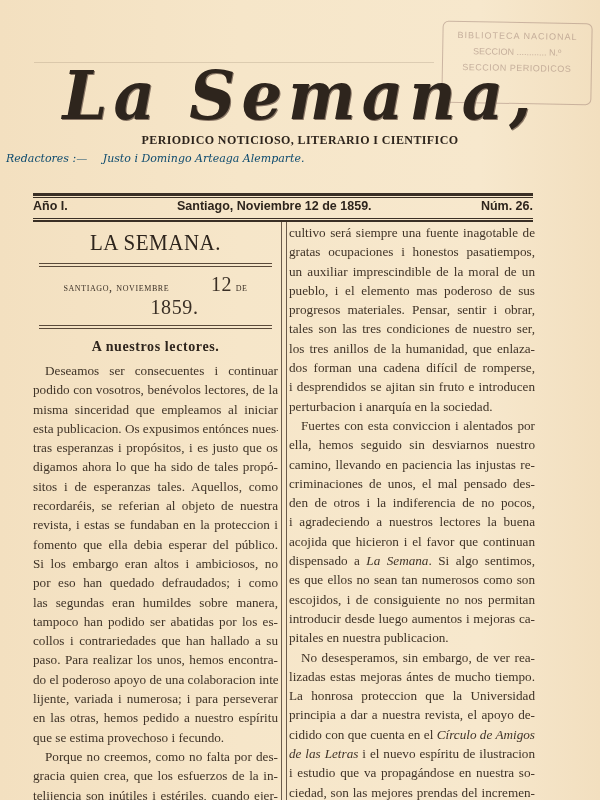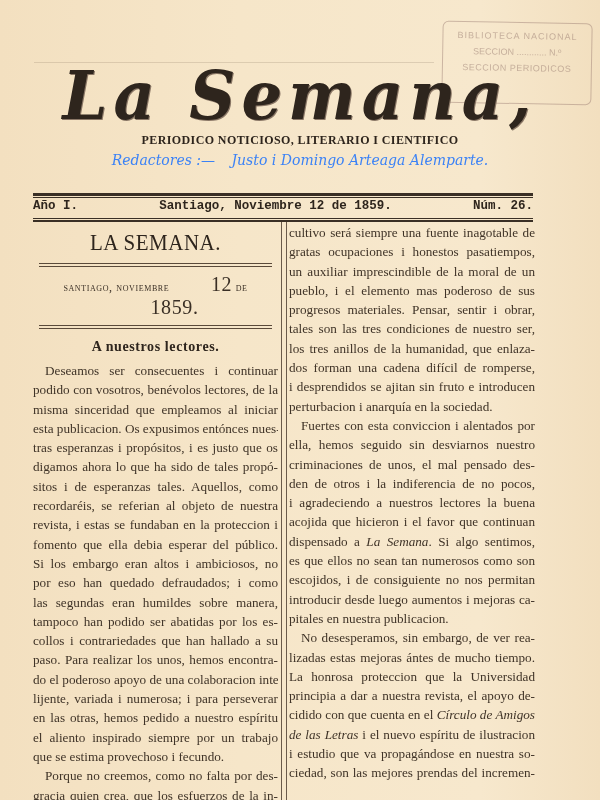--- a/index.html
+++ b/index.html
@@ -30,32 +30,32 @@
     position:absolute; left:0; width:600px; top:58px; text-align:center;
     font-family:"DejaVu Serif", serif; font-weight:bold; font-size:64px; letter-spacing:6px;
     color:#2e251d; font-style:italic; transform:scaleY(1.05);
     text-shadow: 1px 1px 0 #8a7766;
   }
   .subtitle {
     position:absolute; left:0; width:600px; top:133px; text-align:center;
     font-family:"Liberation Serif", serif; font-weight:bold; font-size:12px; letter-spacing:0.4px; color:#2e251d;
   }
   .editors {
-    position:absolute; left:0; width:600px; top:152px; text-align:center;
-    font-family:"DejaVu Serif", serif; font-style:italic; font-size:14px; color:#3b82f6;
+    position:absolute; left:0; width:600px; top:152px; text-align:left;
+    font-family:"DejaVu Serif", serif; font-style:italic; font-size:11px; color:#0c4a6e;
   }
   .editors span { margin:0 6px; }
 
   .rule-thick { position:absolute; left:33px; width:500px; height:3px; background:#3a2f25; }
   .rule-thin  { position:absolute; left:33px; width:500px; height:1px; background:#3a2f25; }
 
   .dateline {
     position:absolute; left:33px; width:500px; top:199px;
     display:flex; justify-content:space-between;
-    font-family:Liberation Mono, monospace; font-weight:bold; font-size:12.5px; color:#2e251d;
+    font-family:Liberation Sans, sans-serif; font-weight:bold; font-size:12.5px; color:#2e251d;
   }
 
   
   .col-left { position:absolute; left:33px; top:226px; width:245px; }
   .col-right { position:absolute; left:289px; top:223px; width:246px; }
   .col-divider { position:absolute; left:281px; top:222px; width:4px; height:578px;
     border-left:1px solid #6a5a4a; border-right:1px solid #6a5a4a; }
 
   .section-title {
     text-align:center; font-family:"Liberation Serif", serif; font-size:21px; letter-spacing:0.5px;
@@ -135,21 +135,20 @@
       <span class="line">fomento que ella debia esperar del público.</span>
       <span class="line">Si los embargo eran altos i ambiciosos, no</span>
       <span class="line">por eso han quedado defraudados; i como</span>
       <span class="line">las segundas eran humildes sobre manera,</span>
       <span class="line">tampoco han podido ser abatidas por los es-</span>
       <span class="line">collos i contrariedades que han hallado a su</span>
       <span class="line">paso. Para realizar los unos, hemos encontra-</span>
       <span class="line">do el poderoso apoyo de una colaboracion inte-</span>
       <span class="line">lijente, variada i numerosa; i para perseverar</span>
       <span class="line">en las otras, hemos pedido a nuestro espíritu</span>
-      <span class="line">el aliento inspirado siempre por un trabajo</span>
       <span class="line last">que se estima provechoso i fecundo.</span>
       <span class="line indent">Porque no creemos, como no falta por des-</span>
       <span class="line">gracia quien crea, que los esfuerzos de la in-</span>
       <span class="line">telijencia son inútiles i estériles, cuando ejer-</span>
       <span class="line">cita su actividad fuera de ciertas esferas de</span>
 
     </div>
   </div>
 
   <div class="col-right">
@@ -159,20 +158,21 @@
       <span class="line">un auxiliar imprescindible de la moral de un</span>
       <span class="line">pueblo, i el elemento mas poderoso de sus</span>
       <span class="line">progresos materiales. Pensar, sentir i obrar,</span>
       <span class="line">tales son las tres condiciones de nuestro ser,</span>
       <span class="line">los tres anillos de la humanidad, que enlaza-</span>
       <span class="line">dos forman una cadena difícil de romperse,</span>
       <span class="line">i desprendidos se ajitan sin fruto e introducen</span>
       <span class="line last">perturbacion i anarquía en la sociedad.</span>
       <span class="line indent">Fuertes con esta conviccion i alentados por</span>
       <span class="line">ella, hemos seguido sin desviarnos nuestro</span>
+      <span class="line">camino, llevando en paciencia las injustas re-</span>
       <span class="line">criminaciones de unos, el mal pensado des-</span>
       <span class="line">den de otros i la indiferencia de no pocos,</span>
       <span class="line">i agradeciendo a nuestros lectores la buena</span>
       <span class="line">acojida que hicieron i el favor que continuan</span>
       <span class="line">dispensado a <i class="it">La Semana</i>. Si algo sentimos,</span>
       <span class="line">es que ellos no sean tan numerosos como son</span>
       <span class="line">escojidos, i de consiguiente no nos permitan</span>
       <span class="line">introducir desde luego aumentos i mejoras ca-</span>
       <span class="line last">pitales en nuestra publicacion.</span>
       <span class="line indent">No desesperamos, sin embargo, de ver rea-</span>

